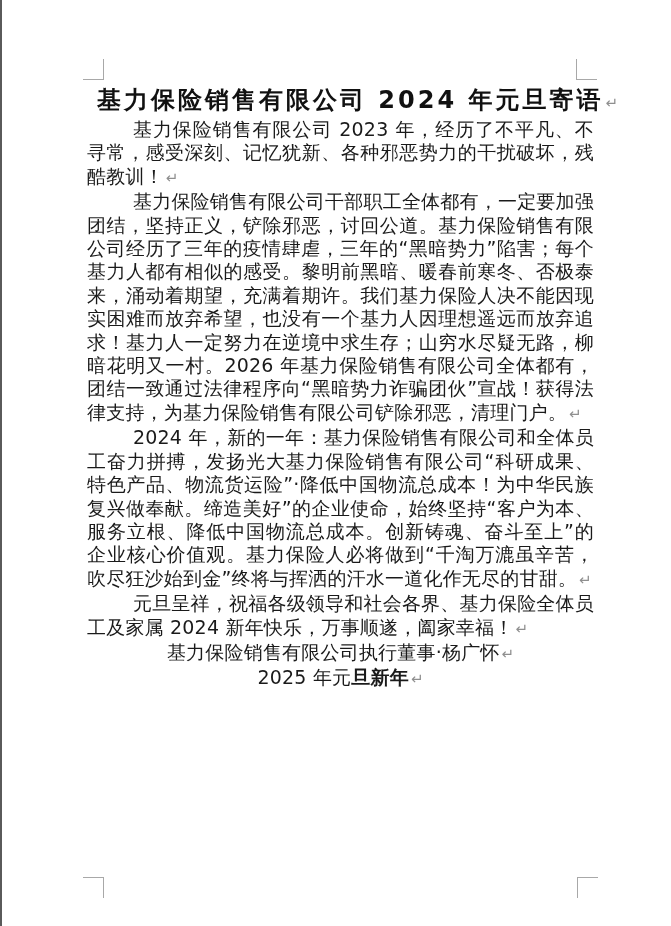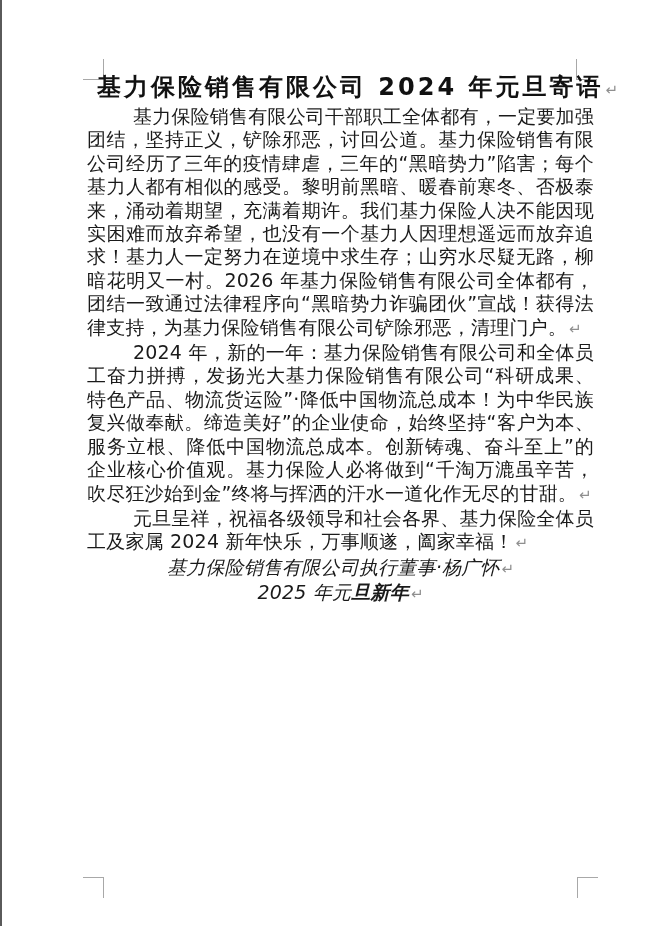--- a/index.html
+++ b/index.html
@@ -20,21 +20,21 @@
   
   .crop { position: absolute; width: 20px; height: 20px; }
   .crop.tl { left: 83px;  top: 59px;  border-right: 1px solid #a8a8a8; border-bottom: 1px solid #a8a8a8; }
   .crop.tr { left: 576px; top: 59px;  border-left: 1px solid #a8a8a8;  border-bottom: 1px solid #a8a8a8; }
   .crop.bl { left: 83px;  top: 877px; border-right: 1px solid #a8a8a8; border-top: 1px solid #a8a8a8; }
   .crop.br { left: 577px; top: 877px; border-left: 1px solid #a8a8a8;  border-top: 1px solid #a8a8a8; }
 
   .text-block {
     position: absolute;
     left: 87px;
-    top: 72px;
+    top: 85px;
     width: 507px;
     color: #1a1a1a;
   }
   .doc-title {
     margin: 0;
     padding-left: 10px;
     font-size: 24px;
     line-height: 30px;
     font-weight: bold;
     letter-spacing: 3px;
@@ -43,21 +43,21 @@
   }
   .para {
     margin: 0;
     font-size: 19px;
     line-height: 23.4px;
     text-align: justify;
     letter-spacing: 0.2px;
   }
   .para.bold { font-weight: bold; color: #151515; }
   .para.indent { text-indent: 46px; }
-  .para.center { text-align: center; text-indent: 0; font-style: italic; }
+  .para.center { text-align: center; text-indent: 0; }
   .bold-seg { font-weight: bold; }
   .pmark {
     color: #8f8f8f;
     font-size: 15px;
     font-weight: normal;
     letter-spacing: 0;
     padding-left: 2px;
   }
 </style>
 </head>
@@ -70,20 +70,21 @@
   <div class="crop tl"></div>
   <div class="crop tr"></div>
   <div class="crop bl"></div>
   <div class="crop br"></div>
 
   <div class="text-block">
 
     <h1 class="doc-title"><span>基力保险销售有限公司 2024 年元旦寄语</span><span class="pmark">↵</span></h1>
 
 
+    <p class="para indent"><span>基力保险销售有限公司 2023 年，经历了不平凡、不寻常，感受深刻、记忆犹新、各种邪恶势力的干扰破坏，残酷教训！</span><span class="pmark">↵</span></p>
 
 
     <p class="para indent"><span>基力保险销售有限公司干部职工全体都有，一定要加强团结，坚持正义，铲除邪恶，讨回公道。基力保险销售有限公司经历了三年的疫情肆虐，三年的“黑暗势力”陷害；每个基力人都有相似的感受。黎明前黑暗、暖春前寒冬、否极泰来，涌动着期望，充满着期许。我们基力保险人决不能因现实困难而放弃希望，也没有一个基力人因理想遥远而放弃追求！基力人一定努力在逆境中求生存；山穷水尽疑无路，柳暗花明又一村。2026 年基力保险销售有限公司全体都有，团结一致通过法律程序向“黑暗势力诈骗团伙”宣战！获得法律支持，为基力保险销售有限公司铲除邪恶，清理门户。</span><span class="pmark">↵</span></p>
 
     <p class="para indent"><span>2024 年，新的一年：基力保险销售有限公司和全体员工奋力拼搏，发扬光大基力保险销售有限公司“科研成果、特色产品、物流货运险”·降低中国物流总成本！为中华民族复兴做奉献。缔造美好”的企业使命，始终坚持“客户为本、服务立根、降低中国物流总成本。创新铸魂、奋斗至上”的企业核心价值观。基力保险人必将做到“千淘万漉虽辛苦，吹尽狂沙始到金”终将与挥洒的汗水一道化作无尽的甘甜。</span><span class="pmark">↵</span></p>
 
     <p class="para indent"><span>元旦呈祥，祝福各级领导和社会各界、基力保险全体员工及家属 2024 新年快乐，万事顺遂，阖家幸福！</span><span class="pmark">↵</span></p>
 
     <p class="para center"><span>基力保险销售有限公司执行董事·杨广怀</span><span class="pmark">↵</span></p>
 

